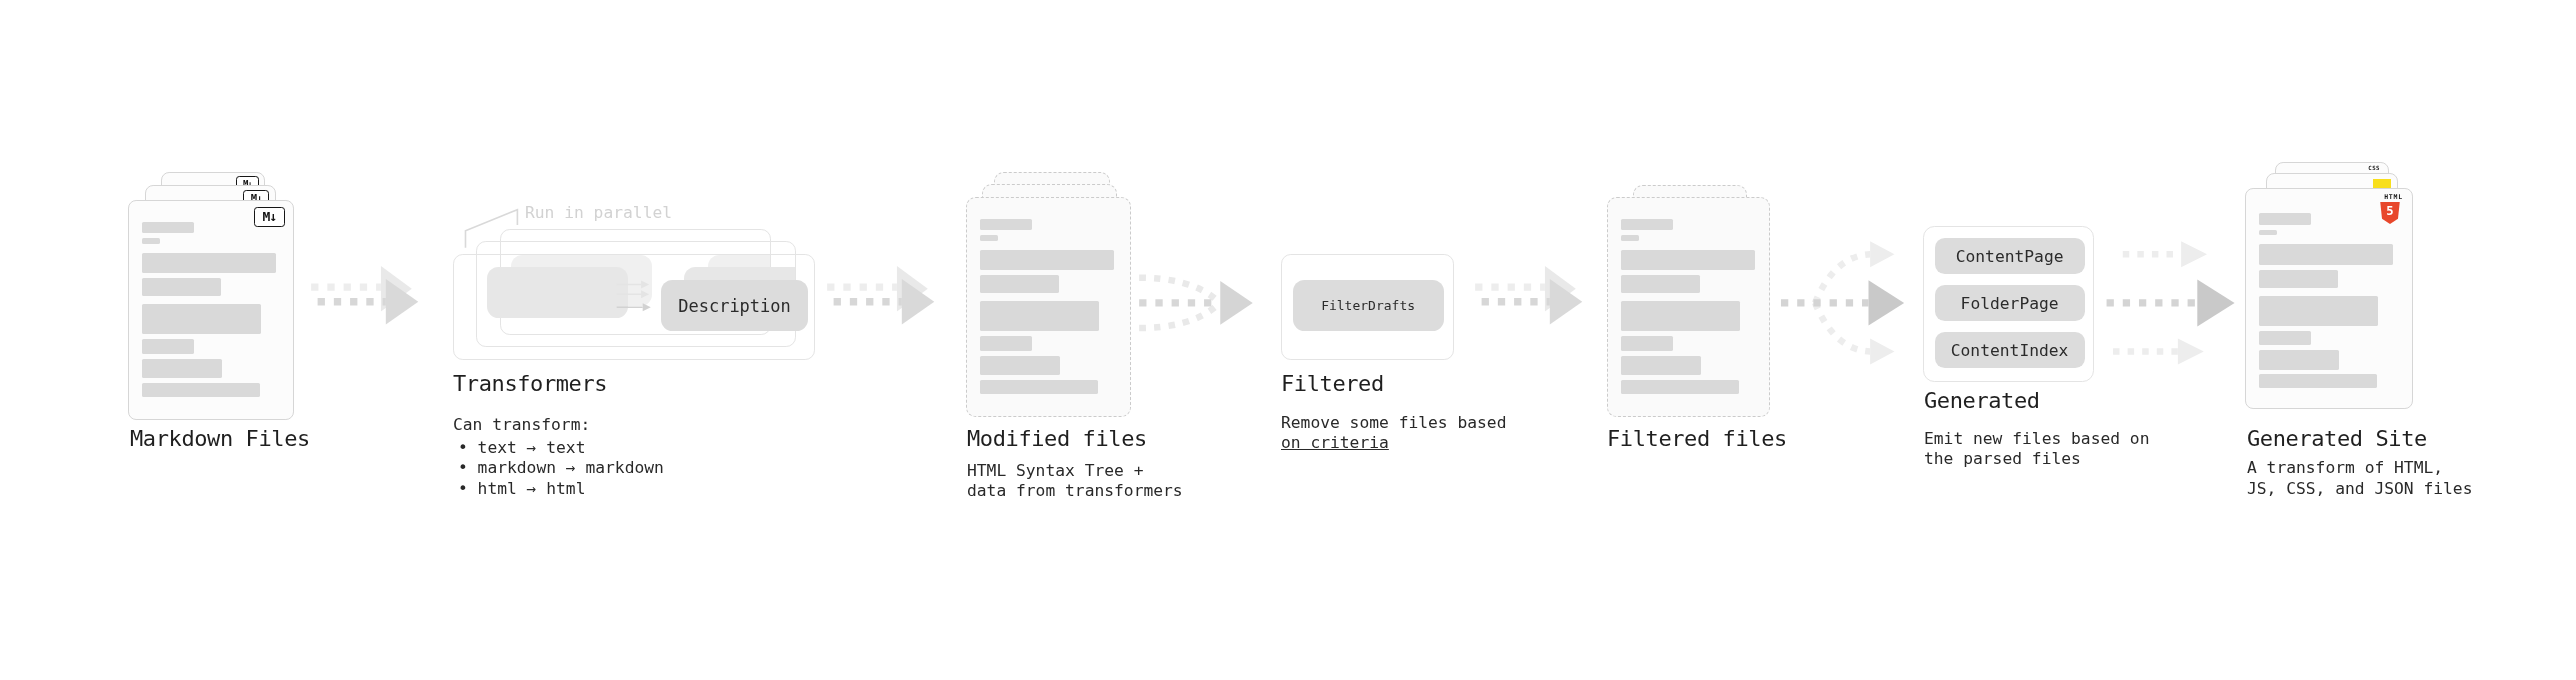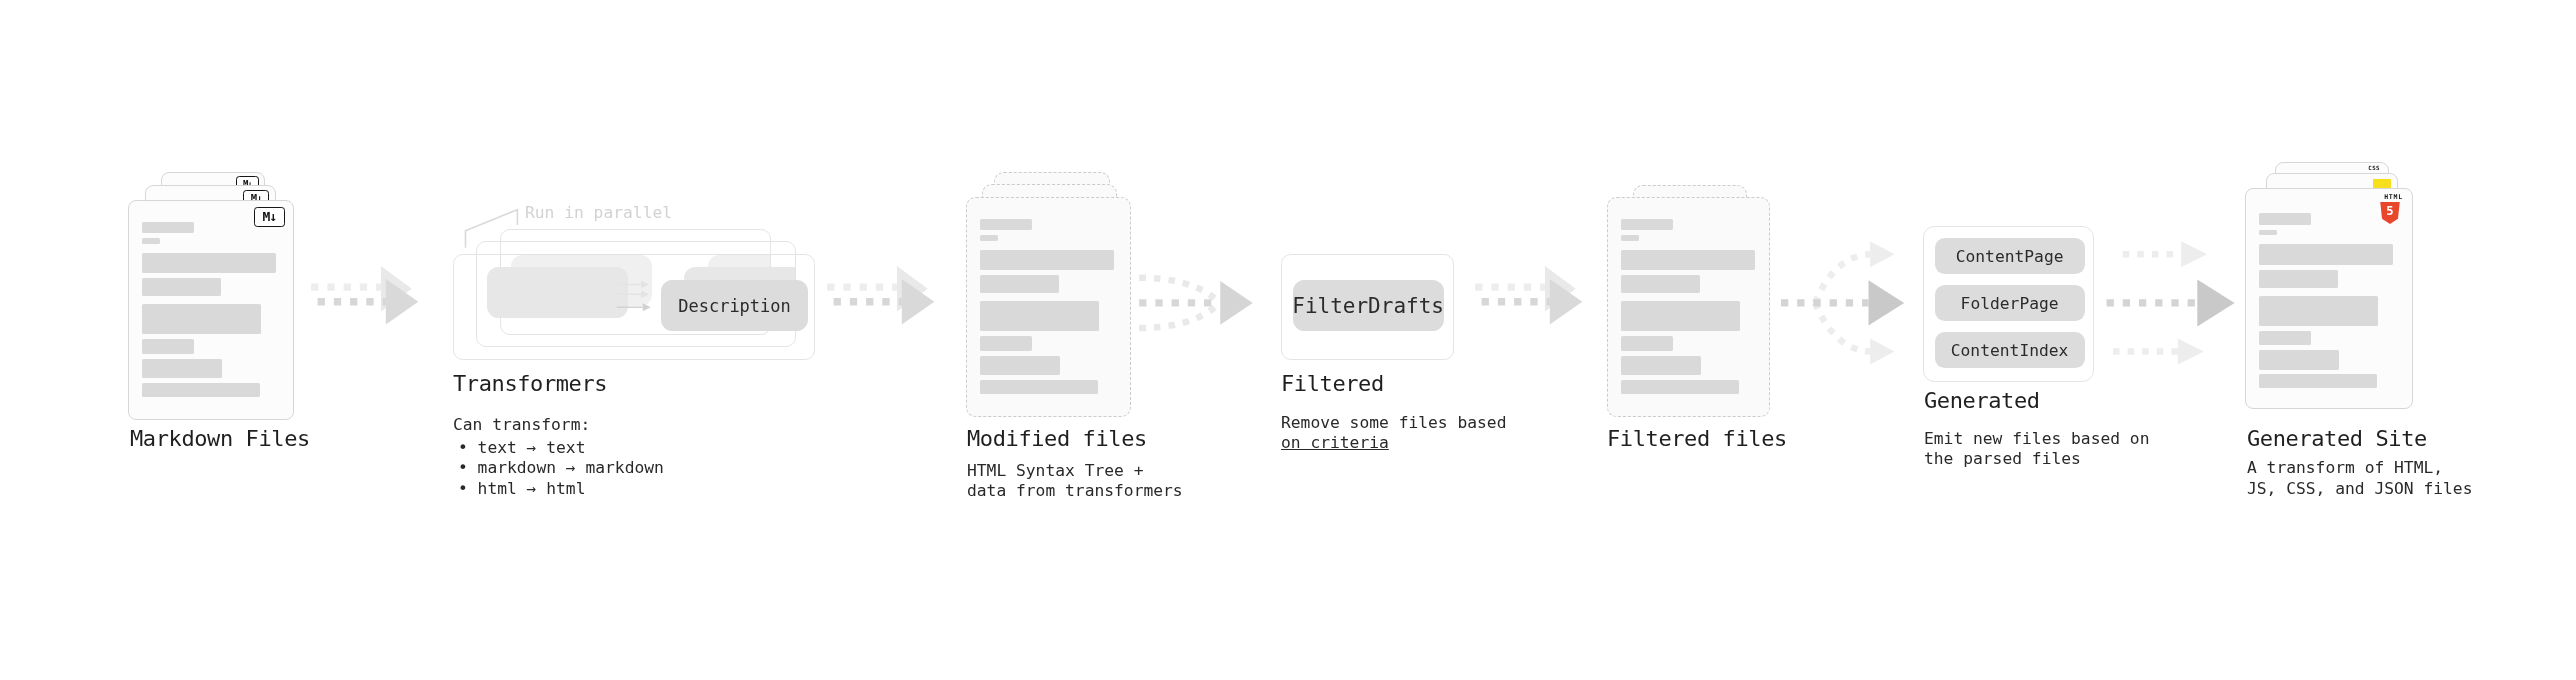--- a/index.html
+++ b/index.html
@@ -126,21 +126,21 @@
 
   <svg style="left:1131px;top:268px;" width="138" height="73" viewBox="0 0 170 90">
     <path d="M 10 12 Q 72 12 104 38" fill="none" stroke="#e9e9e9" stroke-width="8" stroke-dasharray="8 10"></path>
     <path d="M 10 74 Q 72 74 104 48" fill="none" stroke="#e9e9e9" stroke-width="8" stroke-dasharray="8 10"></path>
     <line x1="10" y1="43" x2="110" y2="43" stroke="#d7d7d7" stroke-width="9" stroke-dasharray="9 11"></line>
     <polygon points="110,16 110,70 150,43" fill="#d5d5d5"></polygon>
   </svg>
 
   <div>
     <div class="frame" style="left:1281px;top:254px;width:173px;height:106px;">
-      <div class="pill" style="left:10.6px;top:25px;width:151px;height:51px;font-size:21px;">FilterDrafts</div>
+      <div class="pill" style="left:10.6px;top:25px;width:151px;height:51px;font-size:13px;">FilterDrafts</div>
     </div>
     <div class="label" style="left:1281px;top:371px;">Filtered</div>
     <div class="desc" style="left:1281px;top:413px;">Remove some files based</div>
     <div class="desc" style="left:1281px;top:433px;text-decoration:underline;">on criteria</div>
   </div>
 
   <svg style="left:1467px;top:266px;" width="138" height="65" viewBox="0 0 170 80">
     <line x1="10" y1="26" x2="96" y2="26" stroke="#ededed" stroke-width="9" stroke-dasharray="9 11"></line>
     <polygon points="96,0 96,56 134,28" fill="#e9e9e9"></polygon>
     <line x1="18" y1="44" x2="102" y2="44" stroke="#d7d7d7" stroke-width="9" stroke-dasharray="9 11"></line>

